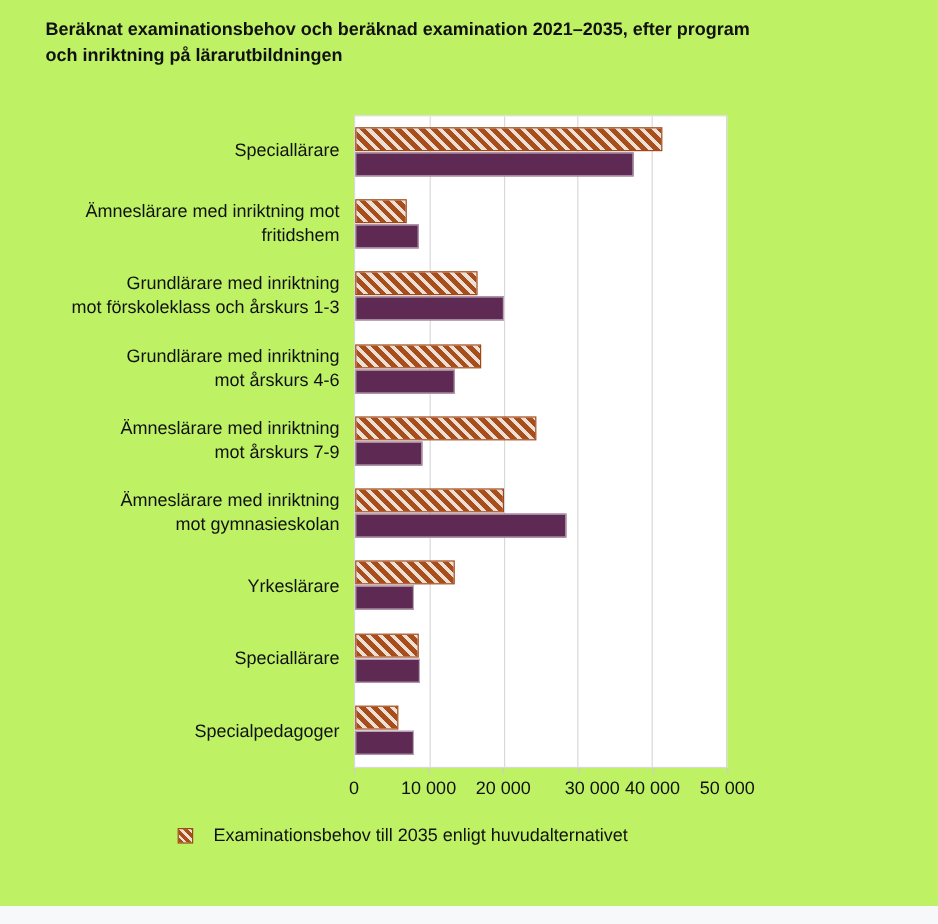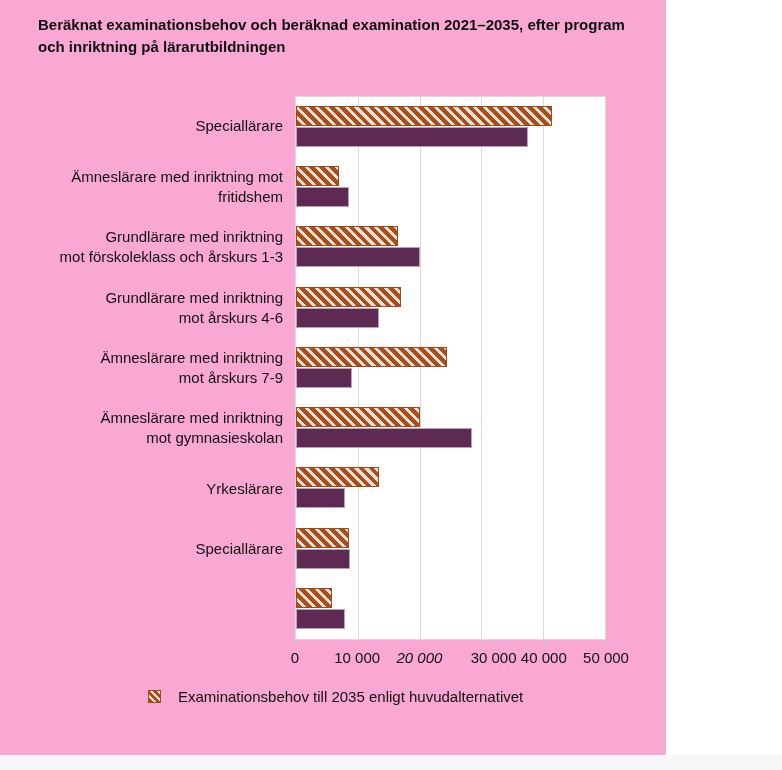--- a/index.html
+++ b/index.html
@@ -3,21 +3,21 @@
 <meta charset="utf-8">
 <style>
   * { margin: 0; padding: 0; box-sizing: border-box; }
   html, body {
     width: 782px; height: 770px;
     background: #ffffff;
     font-family: "Liberation Sans", "DejaVu Sans", sans-serif;
     color: #1a1a1a;
     overflow: hidden;
   }
-  #canvas { position: relative; width: 666px; height: 770px; background: #f9a8d4; }
+  #canvas { position: relative; width: 782px; height: 770px; background: #bef264; }
 
   .page-title {
     position: absolute; left: 38px; top: 14px; width: 712px;
     font-size: 15px; font-weight: bold; line-height: 22px;
     white-space: pre-line; color: #111111;
   }
 
   
   .plot-area {
     position: absolute; left: 295px; top: 96px; width: 311px; height: 544px;
@@ -84,20 +84,21 @@
       <div class="category-label" style="top: 22.2222%; height: 11.1111%;">Grundlärare med inriktning
 mot förskoleklass och årskurs 1-3</div>
       <div class="category-label" style="top: 33.3333%; height: 11.1111%;">Grundlärare med inriktning
 mot årskurs 4-6</div>
       <div class="category-label" style="top: 44.4444%; height: 11.1111%;">Ämneslärare med inriktning
 mot årskurs 7-9</div>
       <div class="category-label" style="top: 55.5556%; height: 11.1111%;">Ämneslärare med inriktning
 mot gymnasieskolan</div>
       <div class="category-label" style="top: 66.6667%; height: 11.1111%;">Yrkeslärare</div>
       <div class="category-label" style="top: 77.7778%; height: 11.1111%;">Speciallärare</div>
+      <div class="category-label" style="top: 88.8889%; height: 11.1111%;">Specialpedagoger</div>
     </div>
 
   <div class="plot-area">
       <div class="gridline" style="left: 20%;"></div>
       <div class="gridline" style="left: 40%;"></div>
       <div class="gridline" style="left: 60%;"></div>
       <div class="gridline" style="left: 80%;"></div>
       <div class="gridline" style="left: 100%;"></div>
       <div class="bar-row" style="top: 0%; height: 11.1111%;">
         <div class="bar behov" style="top: 9px; width: 83%;"></div>
@@ -136,21 +137,21 @@
         <div class="bar exam" style="top: 30px; width: 16%;"></div>
       </div>
     </div>
 
   <div class="x-axis">
       <div class="x-tick-mark" style="left: 0%;"></div>
       <div class="x-tick-label" style="left: 0%;">0</div>
       <div class="x-tick-mark" style="left: 20%;"></div>
       <div class="x-tick-label" style="left: 20%;">10 000</div>
       <div class="x-tick-mark" style="left: 40%;"></div>
-      <div class="x-tick-label" style="left: 40%; font-style: italic;">20 000</div>
+      <div class="x-tick-label" style="left: 40%;">20 000</div>
       <div class="x-tick-mark" style="left: 60%;"></div>
       <div class="x-tick-label" style="left: 60%; margin-left: 12px;">30 000</div>
       <div class="x-tick-mark" style="left: 80%;"></div>
       <div class="x-tick-label" style="left: 80%;">40 000</div>
       <div class="x-tick-mark" style="left: 100%;"></div>
       <div class="x-tick-label" style="left: 100%;">50 000</div>
     </div>
 
   <div class="legend">
     <div class="legend-item">

